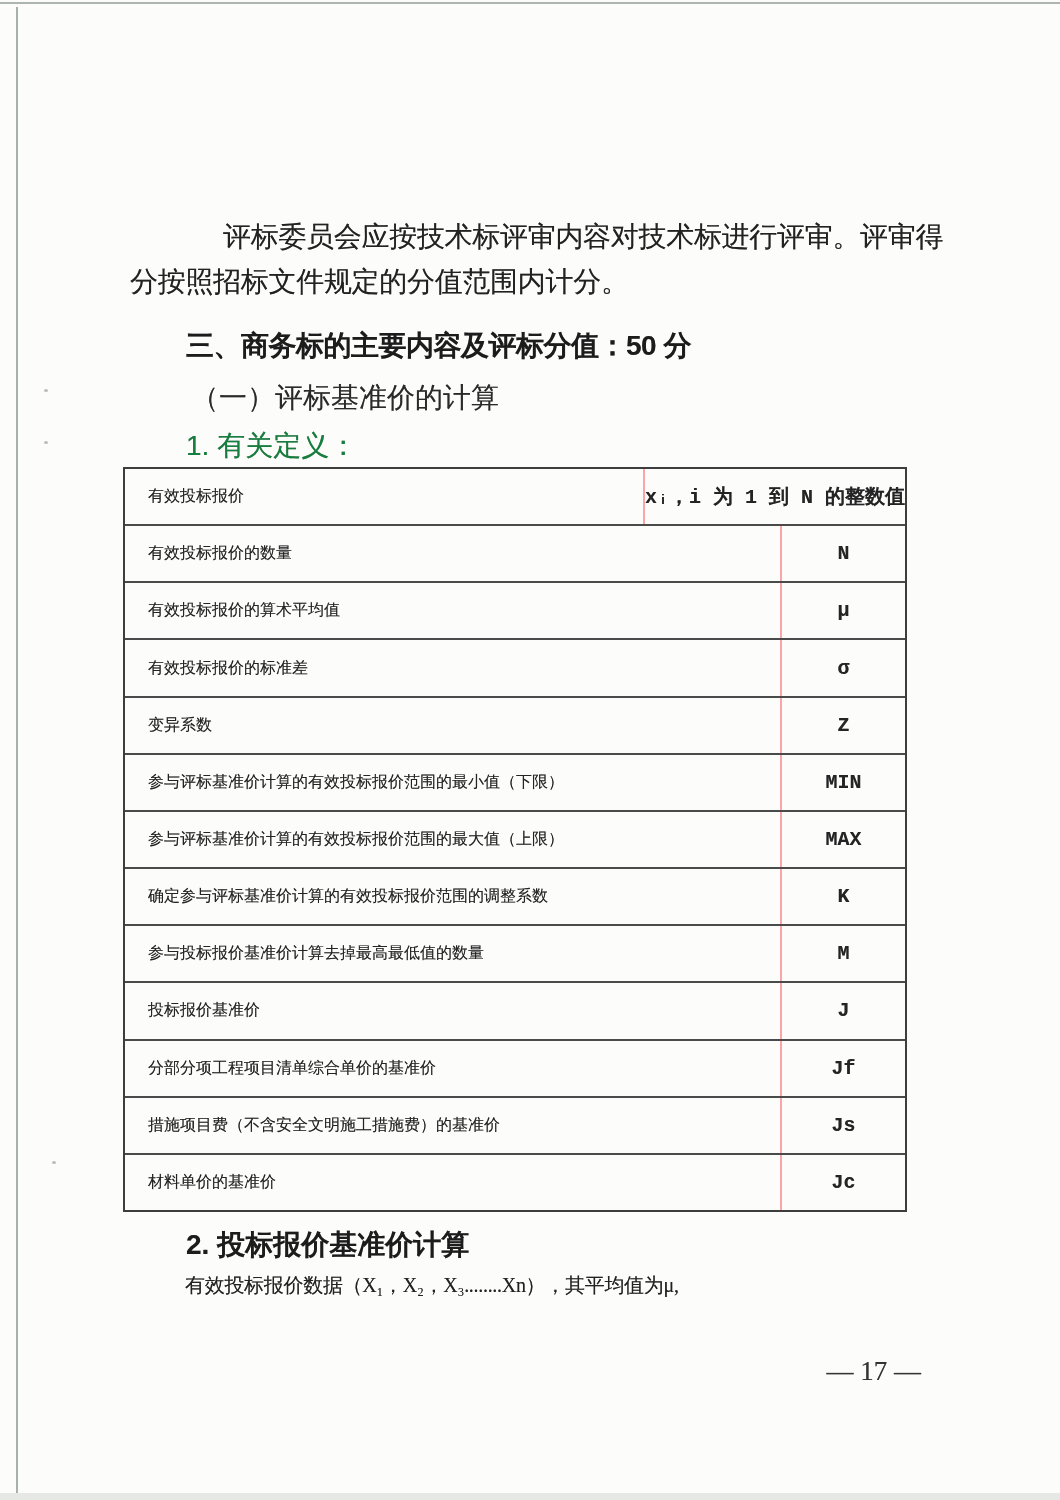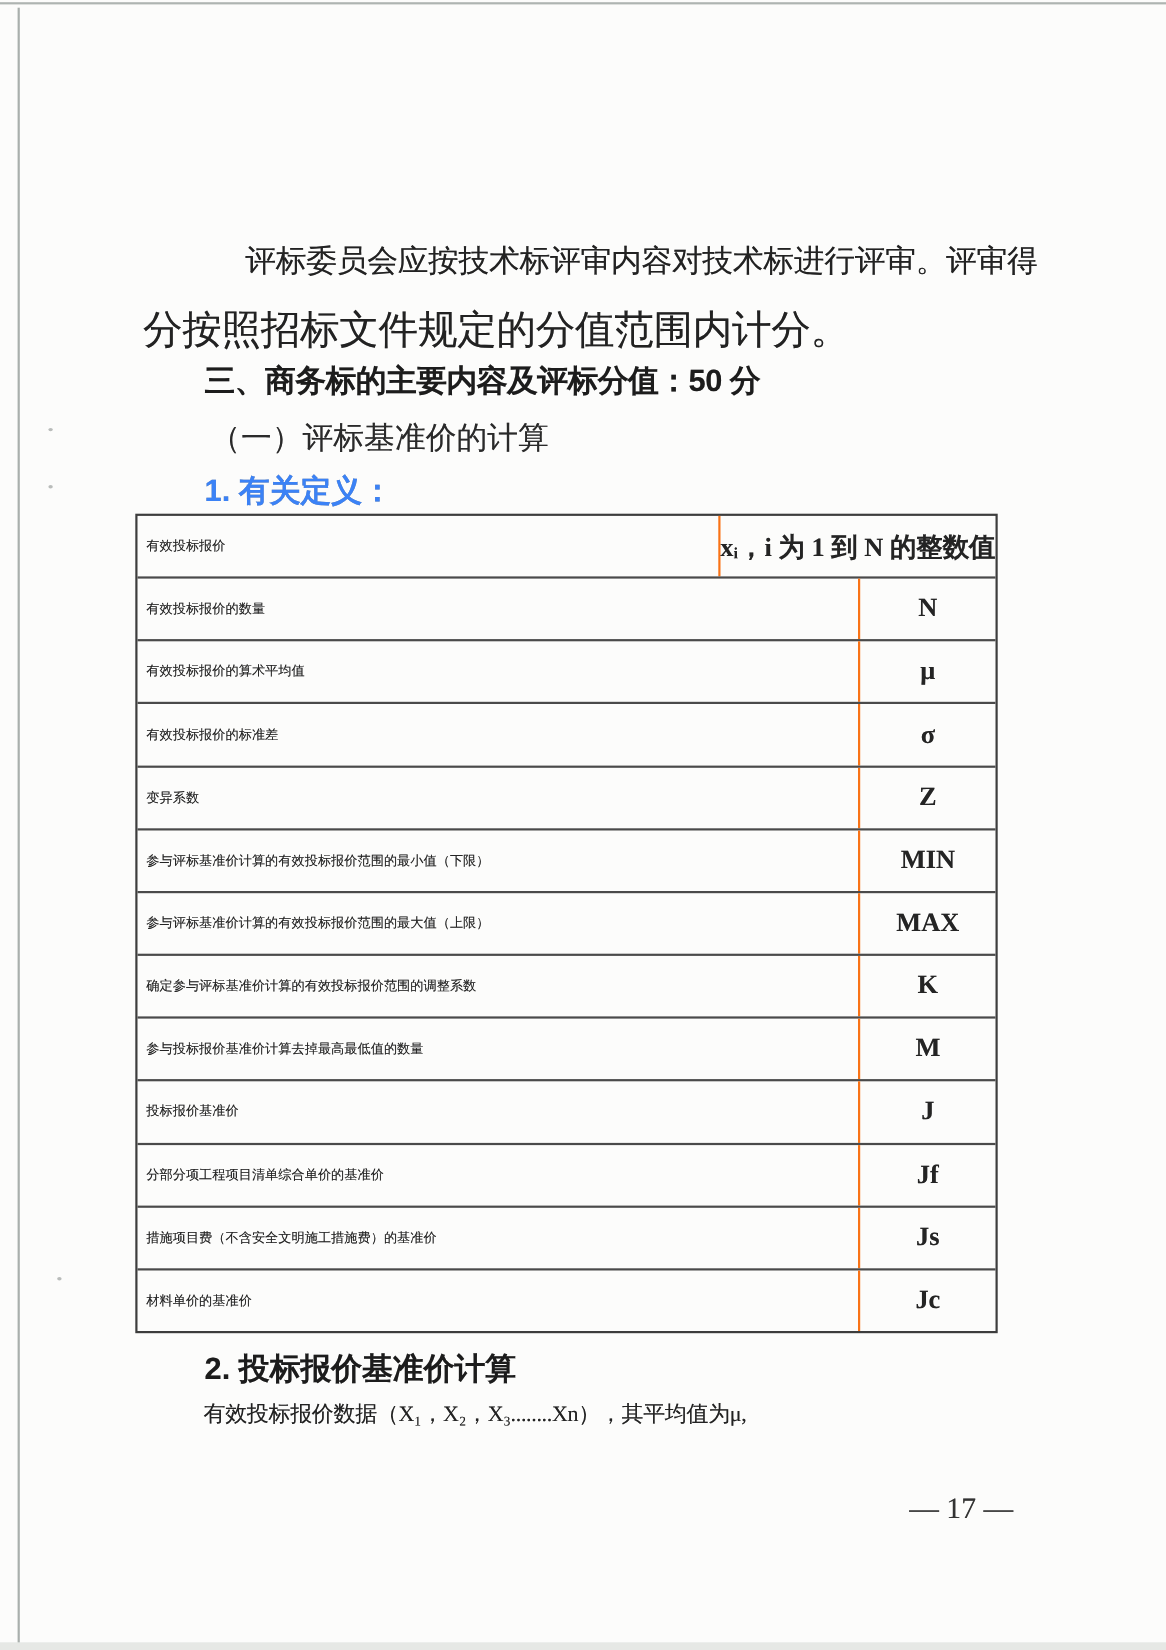--- a/index.html
+++ b/index.html
@@ -13,54 +13,54 @@
   .edge-top{position:absolute;left:0;top:2px;width:1060px;height:2px;background:#aeb4b1;}
   .edge-left{position:absolute;left:16px;top:7px;width:2px;height:1487px;background:#a9afac;}
   .edge-bottom{position:absolute;left:0;top:1493px;width:1060px;height:7px;background:#e6e8e5;}
   .speck{position:absolute;background:#b9bcba;border-radius:50%;}
   .speck1{left:44px;top:389px;width:4px;height:3px;}
   .speck2{left:44px;top:441px;width:4px;height:3px;}
   .speck3{left:52px;top:1161px;width:4px;height:3px;}
 
   .txt{position:absolute;white-space:nowrap;text-shadow:0 0 .5px rgba(20,20,20,.45);}
   .para1{left:185px;top:218px;font-size:28px;letter-spacing:-.3px;margin-left:38px;}
-  .para2{left:130px;top:276px;font-size:36px;letter-spacing:-.3px;}
+  .para2{left:130px;top:263px;font-size:28px;letter-spacing:-.3px;}
   .h-sec{
     left:186px;top:327px;font-size:28px;letter-spacing:-.5px;font-weight:700;
     font-family:"Liberation Sans","DejaVu Sans",sans-serif;color:#1c1c1c;text-align:right;
   }
   .h-sub{left:191px;top:379px;font-size:28px;color:#2a2a2a;text-align:right;}
   .h-def{
-    left:186px;top:427px;font-size:28px;font-weight:700;
-    font-family:"Liberation Sans","DejaVu Sans",sans-serif;color:#3b82f6;
+    left:186px;top:427px;font-size:28px;font-weight:400;
+    font-family:"Liberation Sans","DejaVu Sans",sans-serif;color:#15803d;
   }
   .h-calc{
     left:186px;top:1226px;font-size:28px;font-weight:700;
     font-family:"Liberation Sans","DejaVu Sans",sans-serif;color:#1c1c1c;
   }
   .formula{left:185px;top:1272px;font-size:20px;letter-spacing:-.3px;}
   .pagenum{left:791px;top:1356px;width:130px;text-align:right;font-size:27px;color:#333;white-space:nowrap;}
 
   
   .tbl{
     position:absolute;left:123px;top:467px;width:784px;height:745px;
     border:2px solid #3d3d3d;box-sizing:border-box;
     display:flex;flex-direction:column;
   }
   .tbl-row{flex:1;display:flex;border-top:2px solid #4a4a4a;}
   .tbl-row:first-child{border-top:none;}
   .cell-term{
     width:655px;box-sizing:border-box;display:flex;align-items:center;
-    padding-left:8px;font-size:12px;color:#242424;
+    padding-left:23px;font-size:16px;color:#242424;
     text-shadow:0 0 .5px rgba(20,20,20,.4);white-space:nowrap;overflow:hidden;
   }
   .cell-sym{
     flex:1;box-sizing:border-box;display:flex;align-items:center;justify-content:center;
-    border-left:2px solid #f97316;font-size:24px;font-weight:600;color:#242424;
-    text-shadow:0 0 .5px rgba(20,20,20,.4);white-space:nowrap;
+    border-left:2px solid #fca5a5;font-size:20px;font-weight:600;color:#242424;
+    text-shadow:0 0 .5px rgba(20,20,20,.4);white-space:nowrap;font-family:Liberation Mono, monospace;
   }
 </style>
 </head>
 <body>
 
 <div class="edge-top"></div>
 <div class="edge-left"></div>
 <div class="edge-bottom"></div>
 <div class="speck speck1"></div>
 <div class="speck speck2"></div>

